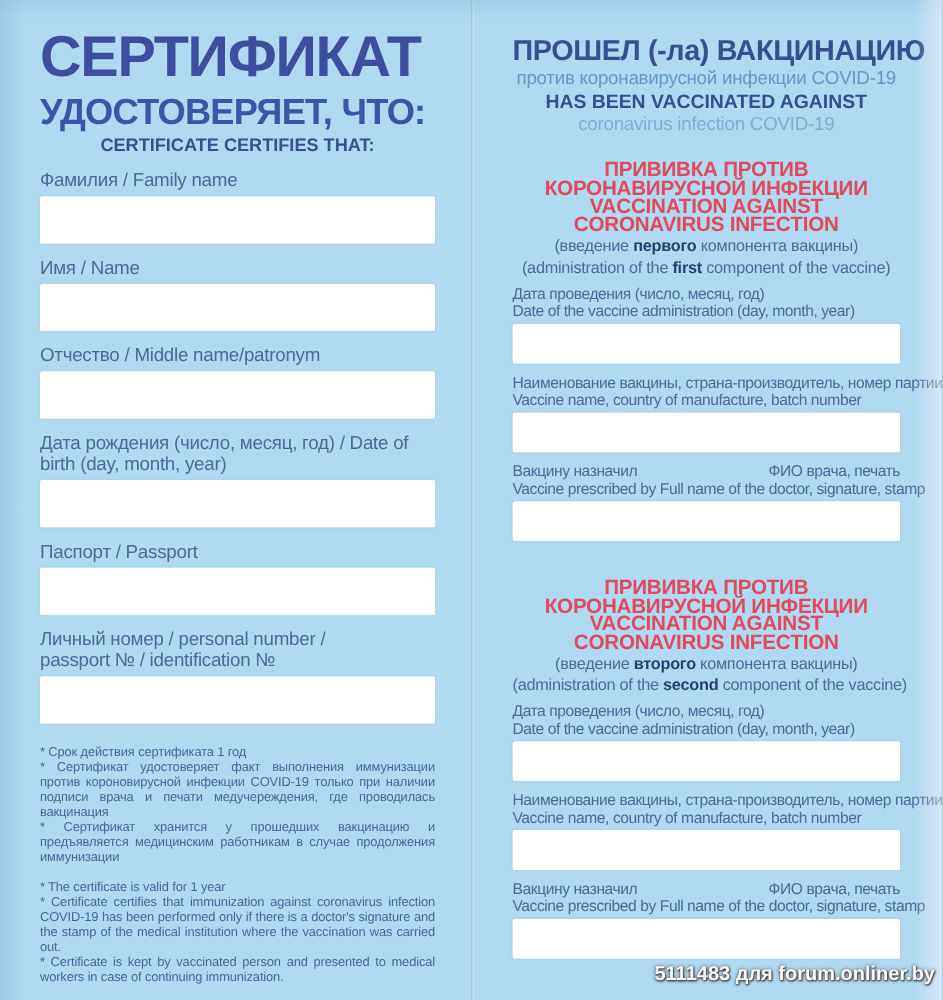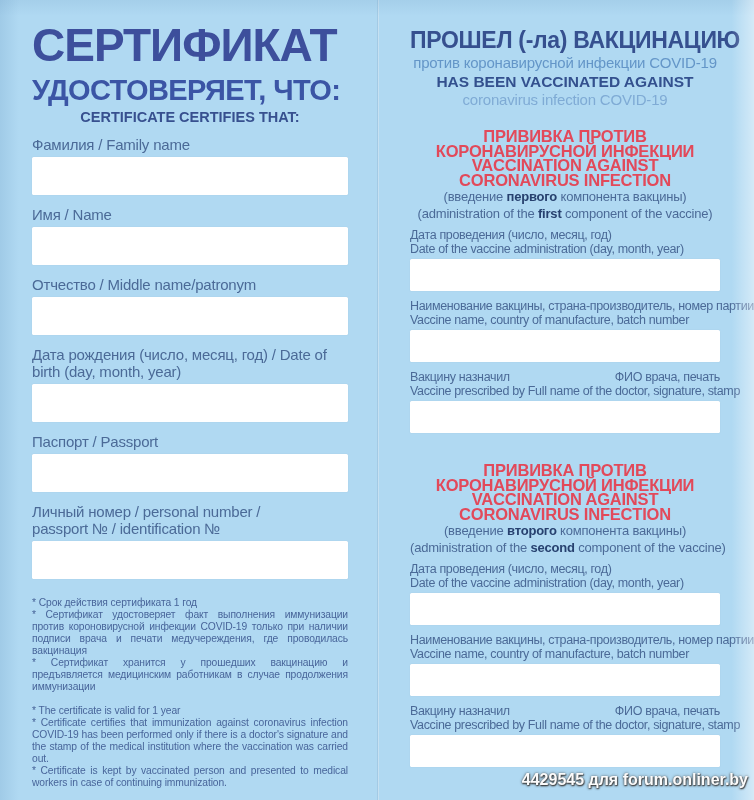--- a/index.html
+++ b/index.html
@@ -221,14 +221,14 @@
         <div class="rlabel split">
           <span>Вакцину назначил</span>
           <span>ФИО врача, печать</span>
         </div>
         <div class="rlabel">Vaccine prescribed by Full name of the doctor, signature, stamp</div>
         <div class="rbox"></div>
       </div>
     </div>
   </div>
 
-  <div class="watermark">4429545 для forum.onliner.by</div>
+  <div class="watermark">5111483 для forum.onliner.by</div>
 </div>
 
 </body></html>

